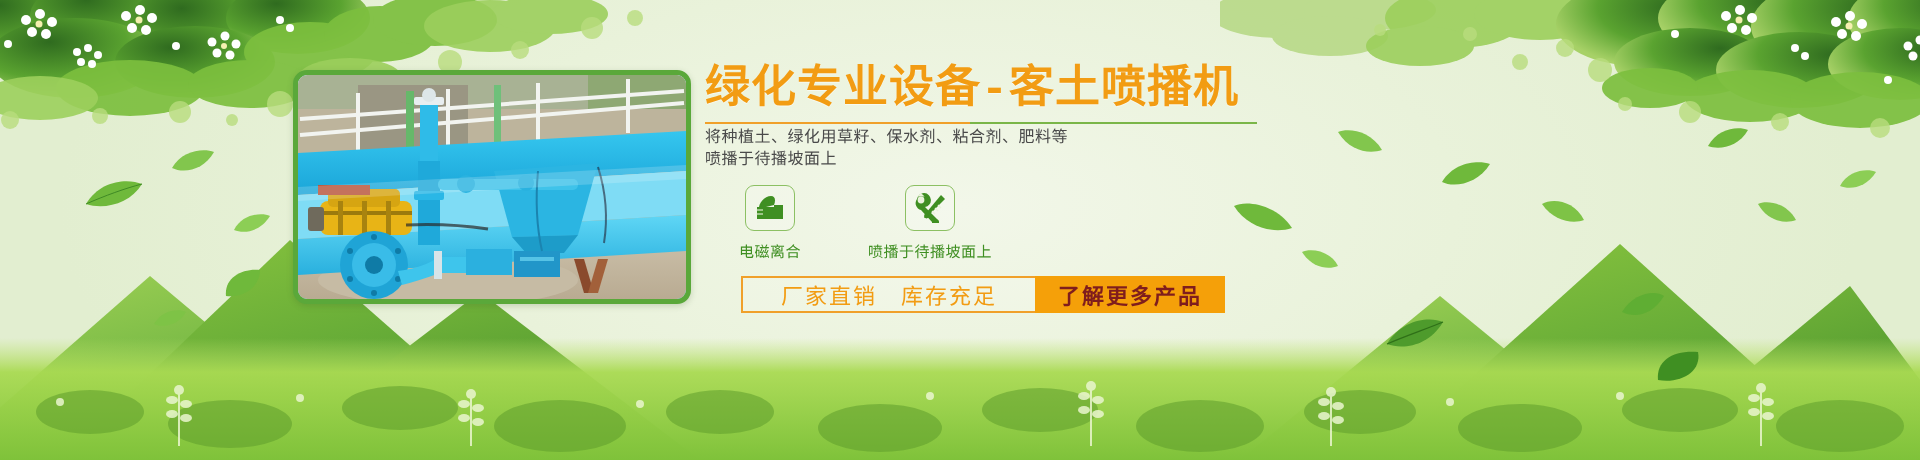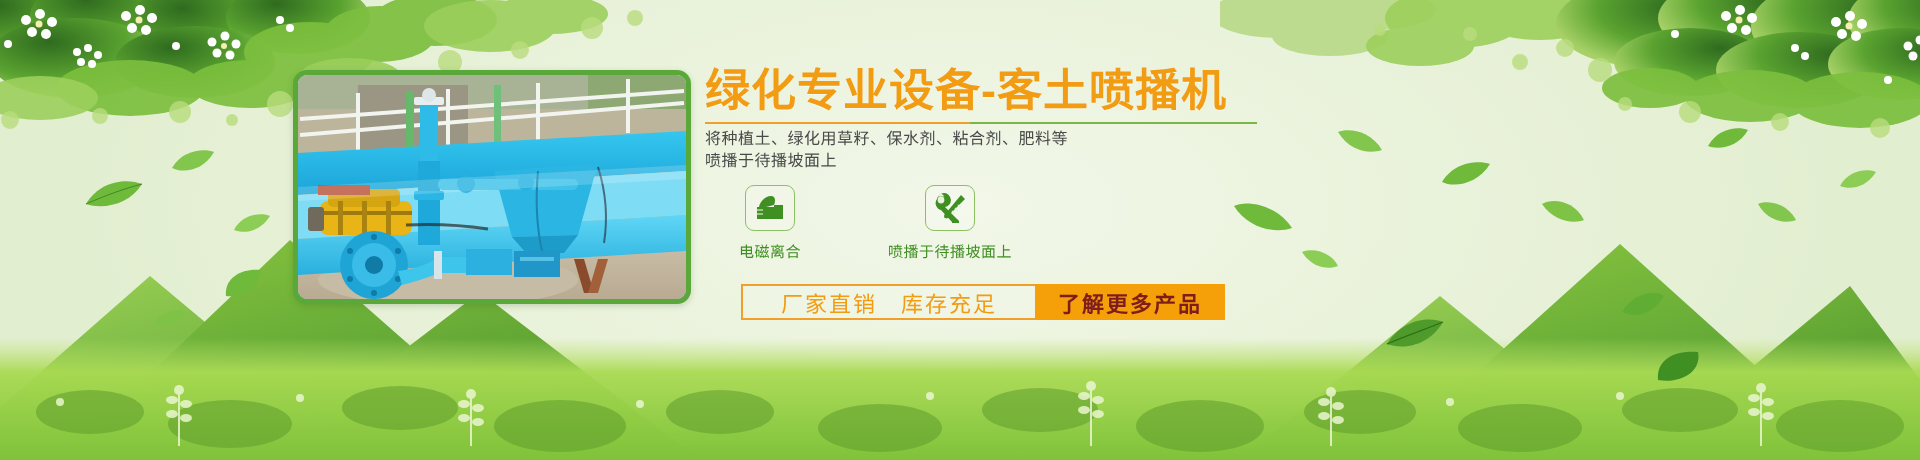--- a/index.html
+++ b/index.html
@@ -9,20 +9,21 @@
     font-family:"Liberation Sans","DejaVu Sans",sans-serif;
     background:#edf4e0;
   }
 
   .banner{
     position:relative;
     width:1920px;height:460px;
     overflow:hidden;
     background:
       radial-gradient(ellipse 900px 420px at 50% 45%, #f2f7e9 0%, #e9f2da 55%, #e2eed0 100%);
+    font-family: Liberation Mono, monospace;
   }
 
   
   .foliage{position:absolute;top:0;pointer-events:none;}
   .foliage-left{left:-20px;width:760px;height:150px;}
   .foliage-right{right:-20px;width:720px;height:150px;}
 
   
   .mountains{position:absolute;left:0;bottom:0;width:1920px;height:260px;}
 
@@ -75,21 +76,20 @@
     letter-spacing:.5px;
     margin:0;
     white-space:nowrap;
   }
 
   
   .features{
     margin-top:14px;
     display:flex;
     align-items:flex-start;
-    gap:20px;
   }
   .feature{
     display:flex;
     flex-direction:column;
     align-items:center;
   }
   .feature-icon{
     width:48px;height:44px;
     border:1px solid #8cc063;
     border-radius:9px;
@@ -101,21 +101,21 @@
     font-size:15px;
     color:#3f8f22;
     white-space:nowrap;
     letter-spacing:.5px;
   }
 
   
   .cta-row{
     margin-top:14px;
     display:flex;
-    align-items:center;
+    align-items:flex-start;
     width:484px;
     height:54px;
     padding-left:36px;
   }
   .cta-outline{
     flex:1;
     border:2px solid #f0a02a;
     border-right:none;
     display:flex;
     align-items:center;

